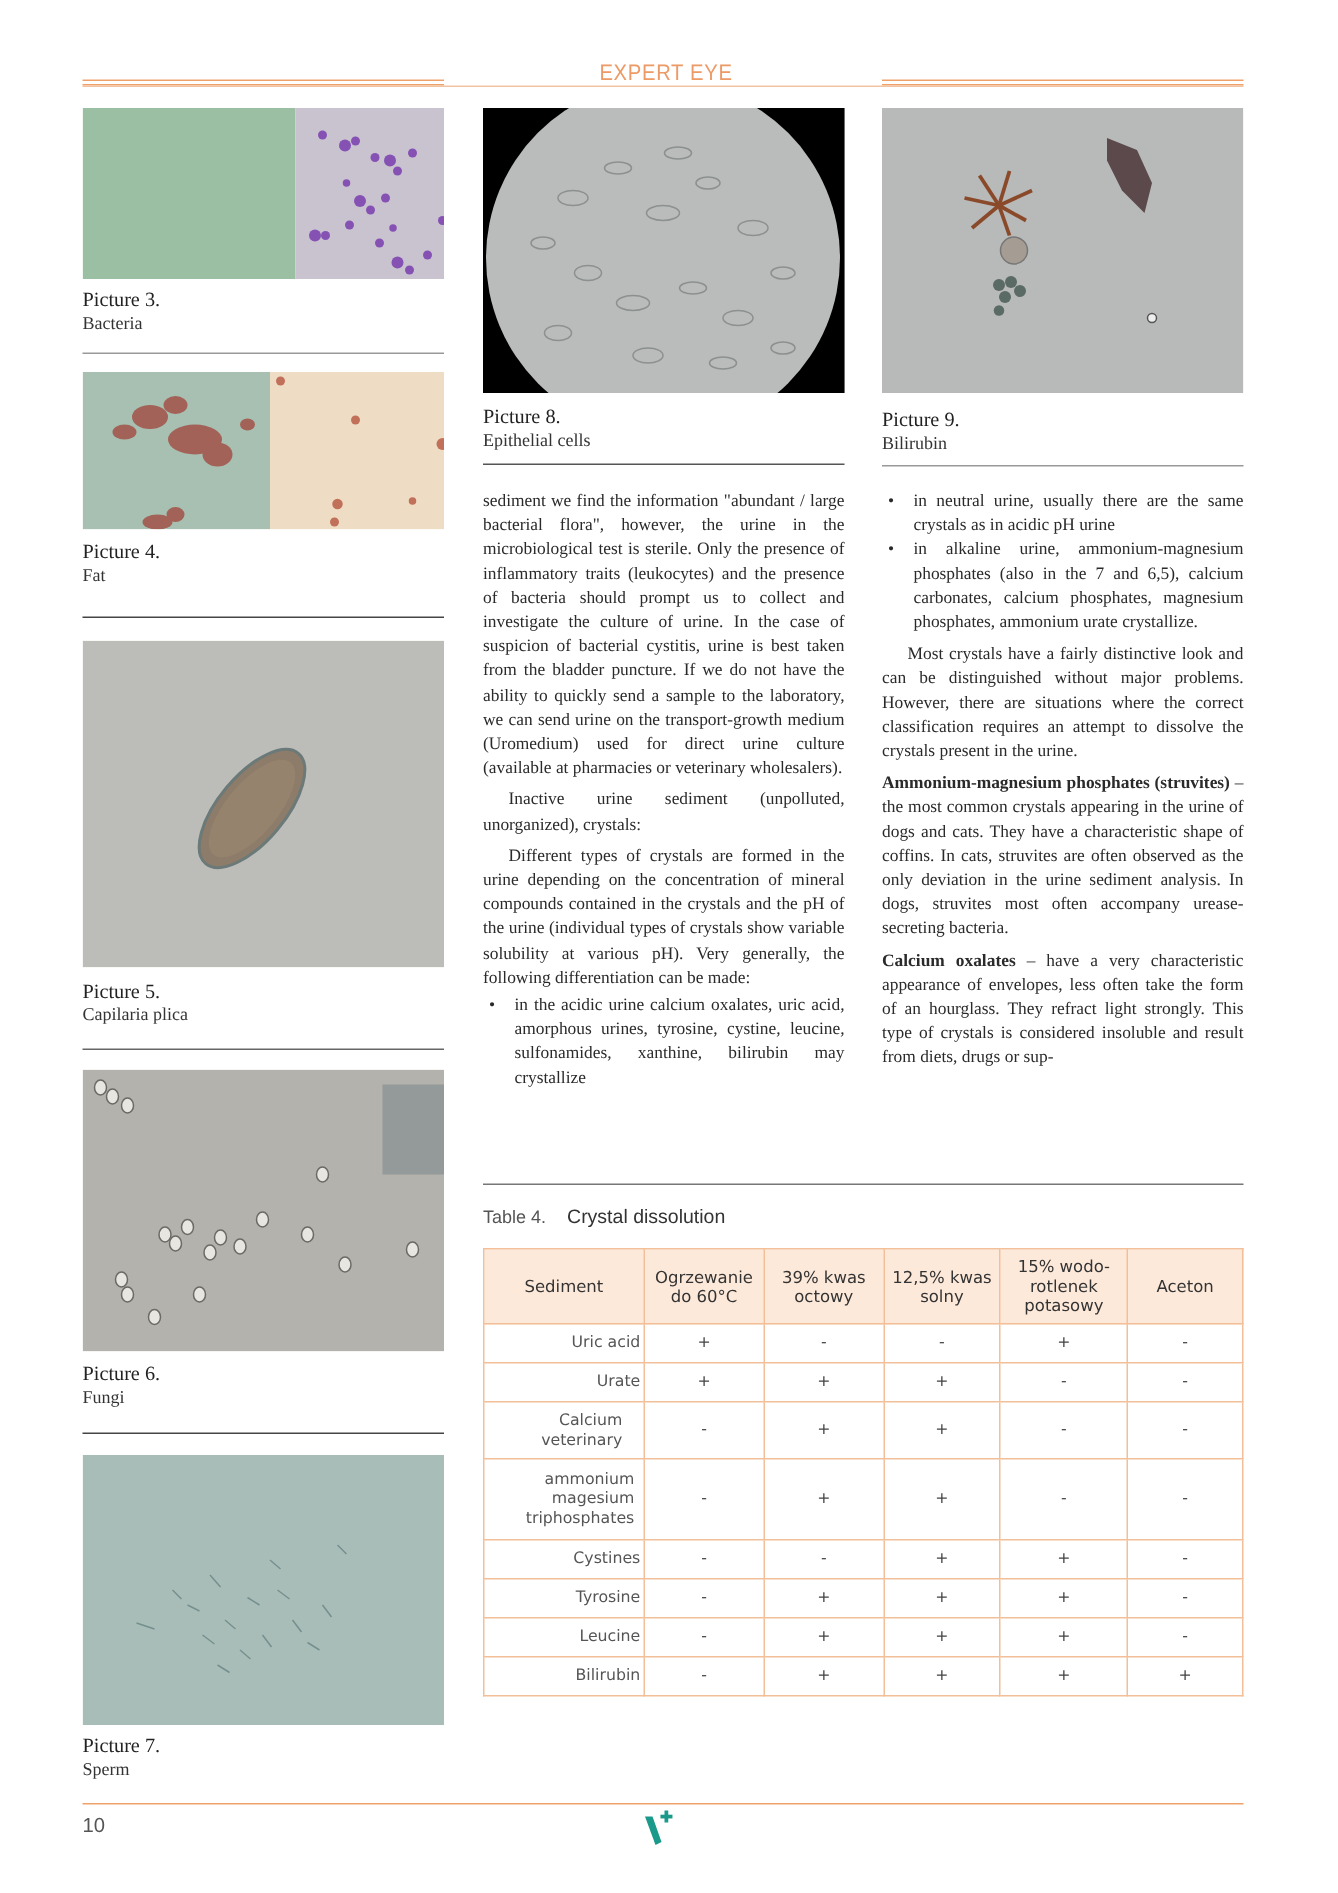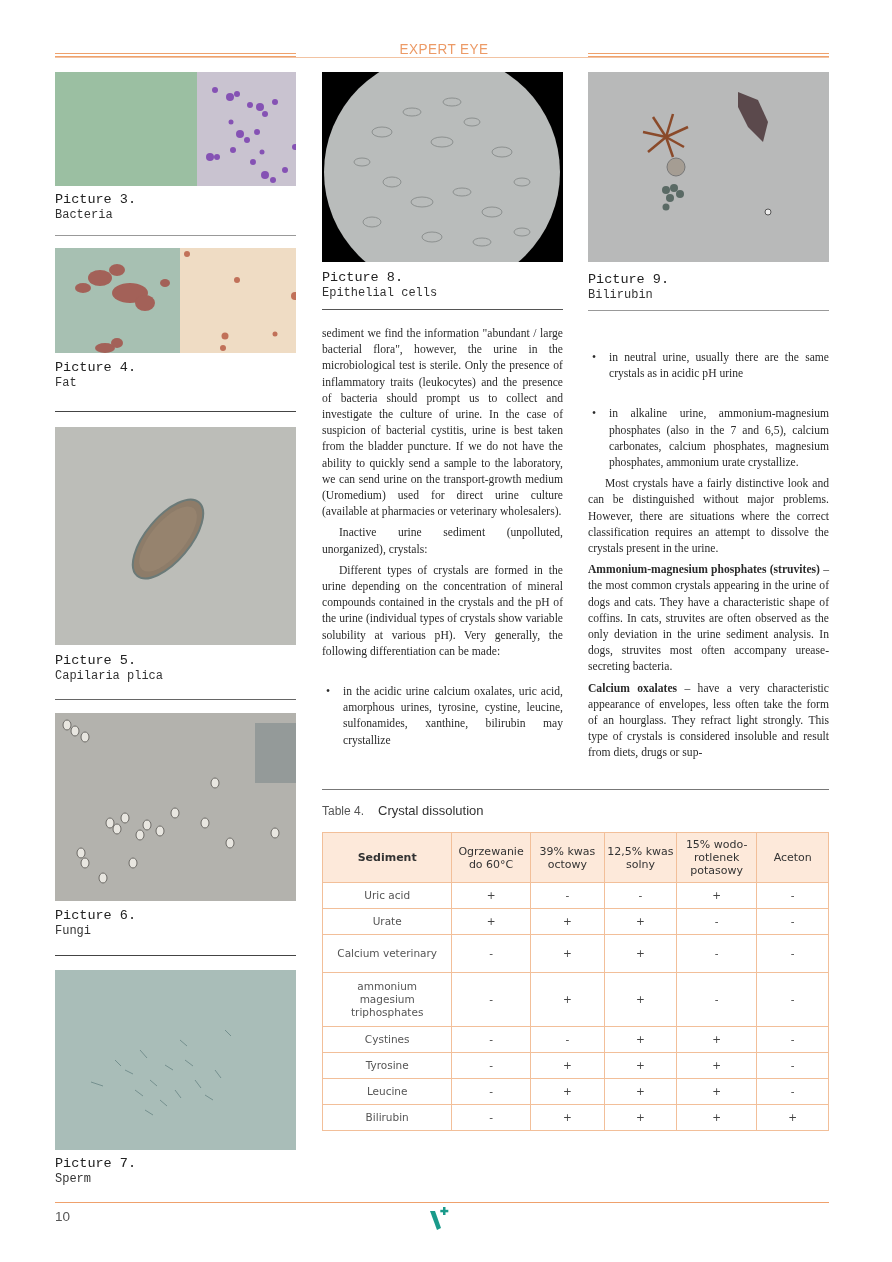--- a/index.html
+++ b/index.html
@@ -10,44 +10,44 @@
   .hdr-line { position: absolute; height: 4px; border-top: 1.5px solid #efa16c; border-bottom: 1.5px solid #efa16c; }
   .hdr-line.left { left: 55px; top: 53px; width: 241px; }
   .hdr-line.right { left: 588px; top: 53px; width: 241px; }
   .hdr-thin { position: absolute; left: 55px; top: 57px; width: 774px; height: 0; border-top: 1px solid #f2c3a2; }
   .hdr-title { position: absolute; left: 300px; width: 288px; top: 40px; text-align: center;
     font-family: "Liberation Sans Narrow", "Liberation Sans", sans-serif; font-size: 15px; letter-spacing: 0.5px;
     color: #ec9a66; transform: scaleX(0.9); }
 
   
   .fig { position: absolute; overflow: hidden; }
-  .caption { position: absolute; font-family: Liberation Mono, monospace; color: #222; }
+  .caption { position: absolute; font-family: Liberation Serif, serif; color: #222; }
   .caption .num { font-size: 13.5px; line-height: 16px; display: block; }
   .caption .name { font-size: 12px; line-height: 15px; display: block; color: #333; }
   .rule { position: absolute; height: 0; border-top: 1.5px solid #777; }
 
   
   .col { position: absolute; font-family: "Liberation Serif", "DejaVu Serif", serif; font-size: 11.6px;
     line-height: 16.2px; color: #2a2a2a; text-align: justify; hyphens: auto; }
   .col p { margin-bottom: 5px; }
   .col p.ind { text-indent: 17px; }
   .col ul { list-style: none; margin-bottom: 5px; }
-  .col li { position: relative; padding-left: 21px; margin-top: 24px; }
+  .col li { position: relative; padding-left: 21px; }
   .col li::before { content: "•"; position: absolute; left: 4px; top: 0; }
   .col b { font-weight: bold; }
 
   
   .tbl-title { position: absolute; left: 322px; top: 803px; font-family: "Liberation Sans", sans-serif; font-size: 13px; color: #333; text-align: right; }
   .tbl-title .lbl { font-size: 12px; color: #555; margin-right: 14px; }
   table.dis { position: absolute; left: 322px; top: 832px; width: 507px; border-collapse: collapse;
     font-family: "DejaVu Sans", sans-serif; font-size: 10.5px; color: #444; }
   table.dis th, table.dis td { border: 1.5px solid #f2bf99; text-align: center; vertical-align: middle; padding: 0 2px; }
   table.dis th { background: #fde9da; font-weight: normal; color: #333; font-size: 11px; line-height: 13px; height: 50px; }
   table.dis td { height: 26px; font-size: 10.5px; line-height: 13px; }
-  table.dis td.sed { color: #555; }
+  table.dis td.sed { color: #555; text-align: right; }
 
   .footer-line { position: absolute; left: 55px; top: 1202px; width: 774px; height: 0; border-top: 1.5px solid #efa16c; }
   .page-num { position: absolute; left: 55px; top: 1209px; font-family: "Liberation Sans", sans-serif; font-size: 13.5px; color: #555; }
   .logo { position: absolute; left: 428px; top: 1206px; width: 26px; height: 26px; }
 </style>
 </head>
 <body>
 
 <div class="hdr-line left"></div>
 <div class="hdr-line right"></div>
@@ -282,21 +282,21 @@
   <colgroup>
     <col style="width:107px">
       <col style="width:80px">
       <col style="width:80px">
       <col style="width:78px">
       <col style="width:85px">
       <col style="width:77px">
   </colgroup>
   <thead>
     <tr>
-      <th style="font-weight:700;">Sediment</th>
+      <th style="font-weight:400;">Sediment</th>
       <th>Ogrzewanie do 60°C</th>
       <th>39% kwas octowy</th>
       <th>12,5% kwas solny</th>
       <th>15% wodo-rotlenek potasowy</th>
       <th>Aceton</th>
     </tr>
   </thead>
   <tbody>
     <tr>
       <td class="sed">Uric acid</td>
@@ -316,21 +316,21 @@
     </tr>
     <tr style="height:38px;">
       <td class="sed" style="height:38px;padding:0 14px;">Calcium veterinary</td>
       <td>-</td>
       <td>+</td>
       <td>+</td>
       <td>-</td>
       <td>-</td>
     </tr>
     <tr>
-      <td class="sed" style="height:54px;padding:0 28px;">ammonium magesium triphosphates</td>
+      <td class="sed" style="height:54px;padding:0 6px;">ammonium magesium triphosphates</td>
       <td>-</td>
       <td>+</td>
       <td>+</td>
       <td>-</td>
       <td>-</td>
     </tr>
     <tr>
       <td class="sed">Cystines</td>
       <td>-</td>
       <td>-</td>

